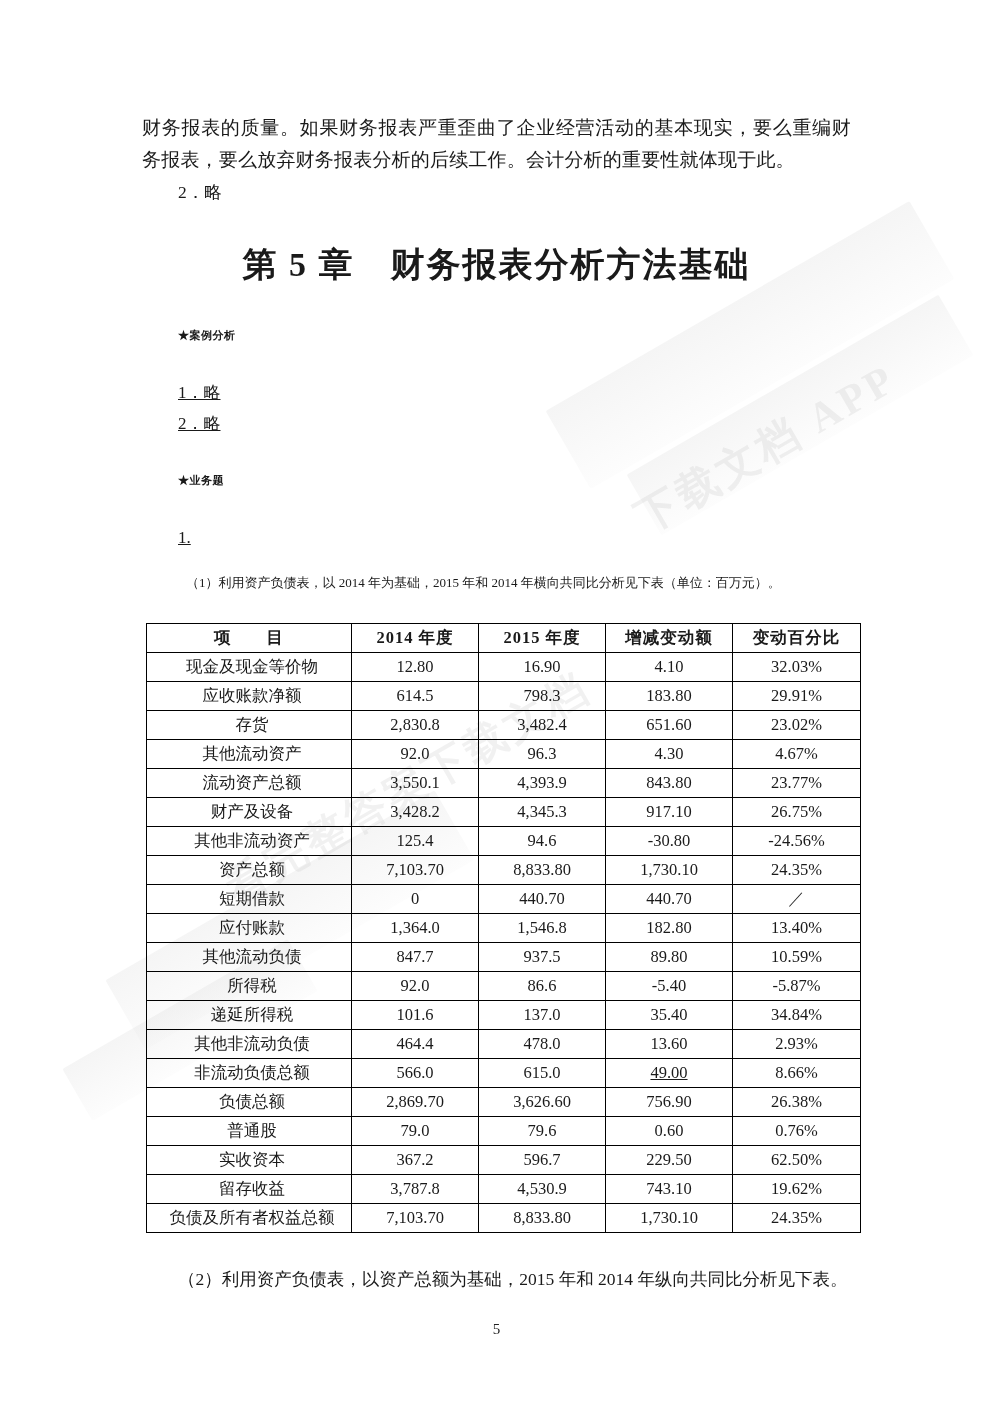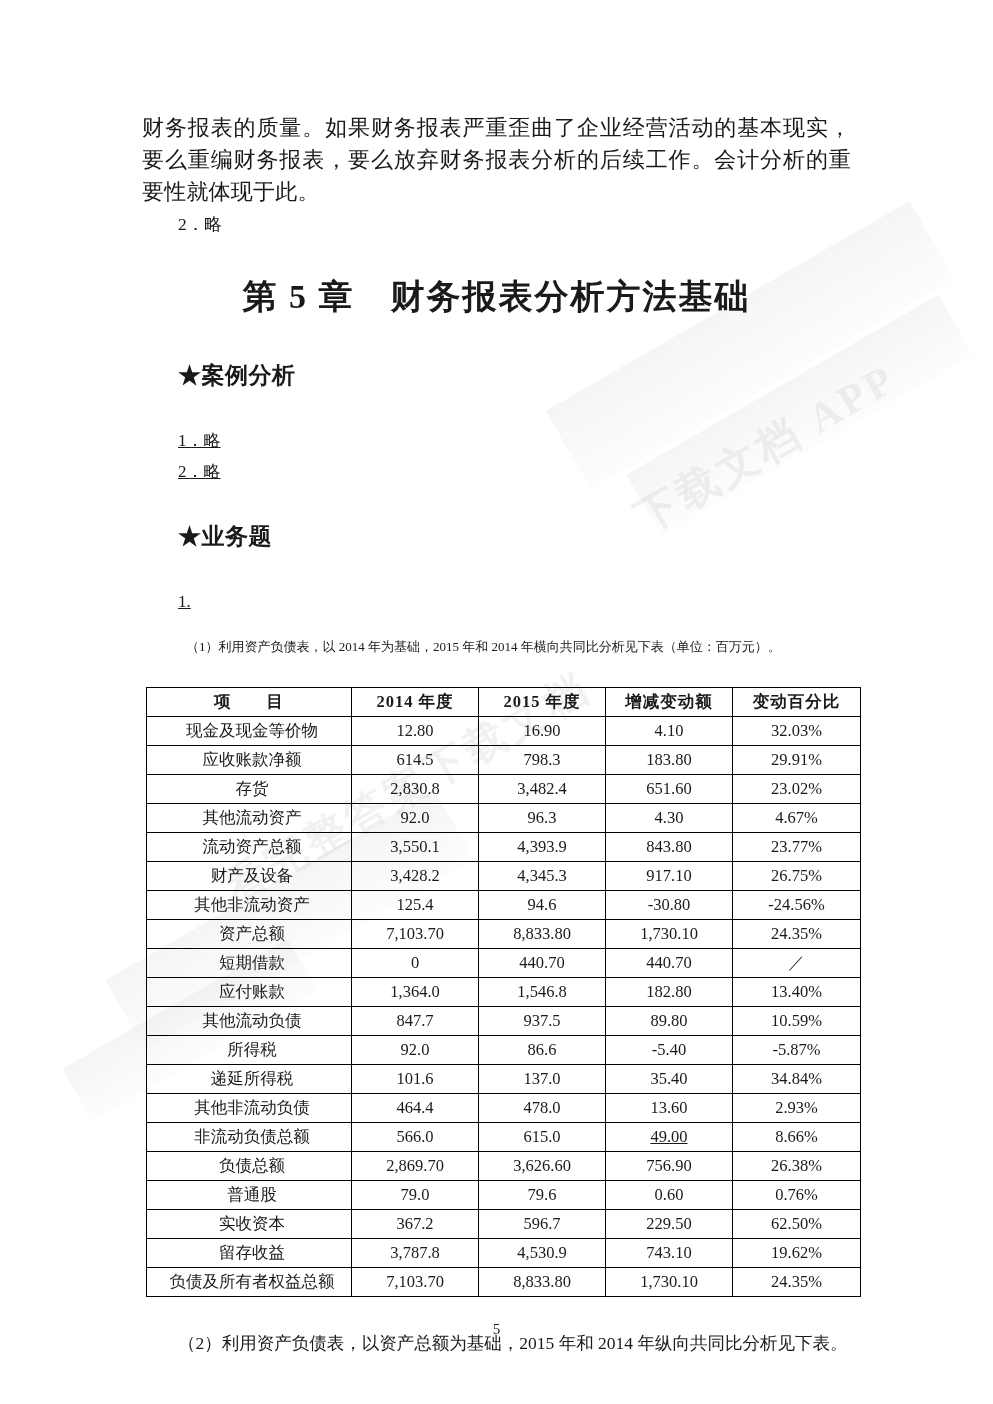--- a/index.html
+++ b/index.html
@@ -47,42 +47,42 @@
     border-radius: 2px;
   }
   .content {
     position: relative;
     z-index: 2;
     padding: 112px 142px 0 142px;
     box-sizing: border-box;
   }
   p.body-text {
     margin: 0;
-    font-size: 22px;
+    font-size: 19px;
     line-height: 32px;
     text-align: justify;
     letter-spacing: 0.2px;
   }
   .indent-item {
     margin: 0;
     font-size: 17.5px;
     line-height: 32px;
     text-indent: 36px;
   }
   h1.chapter {
     text-align: center;
     font-size: 34px;
     font-weight: bold;
     letter-spacing: 2px;
     margin: 34px 0 40px 0;
     font-family: "Liberation Serif", "DejaVu Serif", serif;
   }
   .section-head {
     margin: 0 0 0 36px;
-    font-size: 23px;
+    font-size: 11px;
     font-weight: bold;
     letter-spacing: 0.5px;
   }
   .gap-md { height: 34px; }
   .numbered {
     margin: 0 0 0 36px;
     font-size: 17px;
     line-height: 31px;
     text-decoration: underline;
   }

